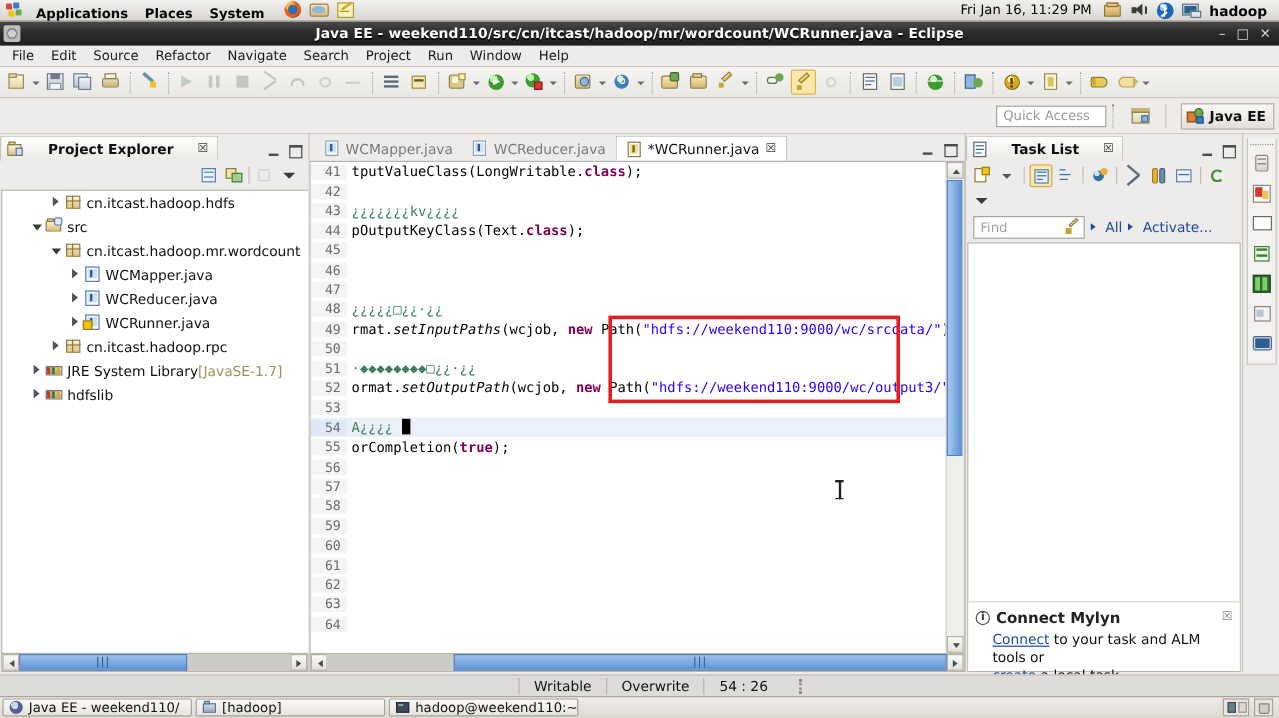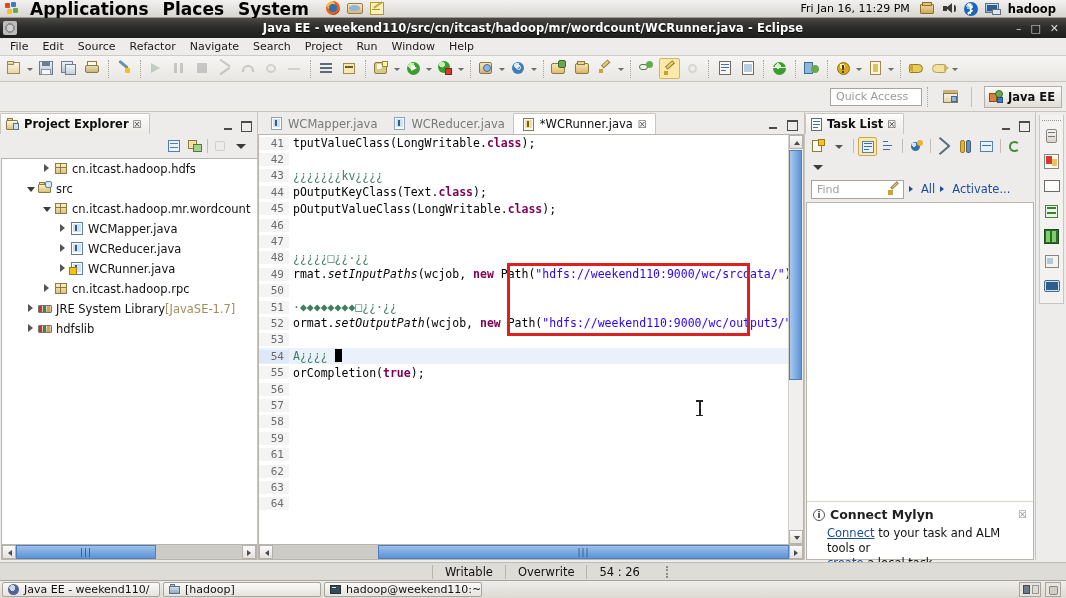--- a/index.html
+++ b/index.html
@@ -14,22 +14,22 @@
   #root { position: relative; width: 1066px; height: 598px; }
 
   
   .gnome-panel {
     position: absolute; left:0; top:0; width:1066px; height:18px;
     background: linear-gradient(to bottom,#f2f1f0 0%,#e4e2de 55%,#d9d6d0 100%);
     border-bottom: 1px solid #9e9a93;
     display: flex; align-items: center;
   }
   .gp-menu {
-    display:flex; align-items:center; height:18px; padding:0 7px;
-    font-size:17px; color:#000; font-weight:600;
+    display:flex; align-items:flex-end; height:18px; padding:0 7px;
+    font-size:11px; color:#000; font-weight:600;
     font-family:"DejaVu Sans","Liberation Sans",sans-serif;
   }
   .gp-appicon { width:16px; height:14px; margin-left:4px; margin-right:3px; position:relative; }
   .gp-appicon i {
     position:absolute; width:5px; height:5px; display:block; border-radius:1px;
   }
   .gp-icon { width:20px; height:17px; margin:0 1px; position:relative; }
   .gp-right { margin-left:auto; display:flex; align-items:center; height:18px; padding-right:4px; }
   .gp-clock { font-size:11px; color:#000; padding:0 6px; }
   .gp-user { font-size:11.5px; font-weight:700; color:#000; padding:0 6px 0 4px; }
@@ -100,21 +100,21 @@
     font-size:11.5px; font-weight:700; color:#111;
   }
 
   
   .body-area { position:relative; height:448px; background:#edeceb; display:flex; }
 
   
   .view { background:#edeceb; display:flex; flex-direction:column; }
   .view-tabbar { height:22px; position:relative; display:flex; align-items:flex-end; }
   .view-tab {
-    height:21px; display:flex; align-items:center; gap:4px; padding:0 7px 0 5px;
+    height:21px; display:flex; align-items:center; gap:20px; padding:0 7px 0 5px;
     background: linear-gradient(to bottom,#fdfdfc,#eceae6);
     border:1px solid #cac6bf; border-bottom:none;
     border-radius:2px 2px 0 0;
     font-size:11.5px; font-weight:700; color:#0e0e0e;
   }
   .view-tab .closeb { font-size:10px; color:#3a3a3a; font-weight:400; }
   .view-tools { margin-left:auto; display:flex; align-items:center; gap:7px; padding:0 5px 2px 0; }
   .vt-min, .vt-max { width:11px; height:11px; position:relative; }
   .vt-min:after { content:""; position:absolute; left:1px; bottom:2px; width:8px; height:2px; background:#4b4b4b; }
   .vt-max { border:1.5px solid #4b4b4b; }
@@ -753,35 +753,36 @@
               <span class="vt-min"></span>
               <span class="vt-max"></span>
             </div>
           </div>
         <div class="ed-frame">
           <div class="codewrap" id="code-host">
               <div class="codeline"><span class="lnum">41</span><span class="ctext"><span>tputValueClass(LongWritable.</span><span class="kw">class</span><span>);</span></span></div>
               <div class="codeline"><span class="lnum">42</span><span class="ctext"></span></div>
               <div class="codeline"><span class="lnum">43</span><span class="ctext"><span class="cmt">¿¿¿¿¿¿¿kv¿¿¿¿</span></span></div>
               <div class="codeline"><span class="lnum">44</span><span class="ctext"><span>pOutputKeyClass(Text.</span><span class="kw">class</span><span>);</span></span></div>
-              <div class="codeline"><span class="lnum">45</span><span class="ctext"><span>pOutputValueClass(LongWritable.</span><span class="kw">class</span><span>);</span></span></div>
+              <div class="codeline"><span class="lnum">45</span></div>
               <div class="codeline"><span class="lnum">46</span><span class="ctext"></span></div>
               <div class="codeline"><span class="lnum">47</span><span class="ctext"></span></div>
               <div class="codeline"><span class="lnum">48</span><span class="ctext"><span class="cmt">¿¿¿¿¿□¿¿·¿¿</span></span></div>
               <div class="codeline"><span class="lnum">49</span><span class="ctext"><span>rmat.</span><span class="mth">setInputPaths</span><span>(wcjob, </span><span class="kw">new</span><span> Path(</span><span class="str">"hdfs://weekend110:9000/wc/srcdata/"</span><span>);</span></span></div>
               <div class="codeline"><span class="lnum">50</span><span class="ctext"></span></div>
               <div class="codeline"><span class="lnum">51</span><span class="ctext"><span class="cmt">·◆◆◆◆◆◆◆◆□¿¿·¿¿</span></span></div>
               <div class="codeline"><span class="lnum">52</span><span class="ctext"><span>ormat.</span><span class="mth">setOutputPath</span><span>(wcjob, </span><span class="kw">new</span><span> Path(</span><span class="str">"hdfs://weekend110:9000/wc/output3/"</span></span></div>
               <div class="codeline"><span class="lnum">53</span><span class="ctext"></span></div>
               <div class="codeline current"><span class="lnum hl">54</span><span class="ctext"><span class="cmt">A¿¿¿¿</span> <span class="cursor-caret"></span></span></div>
               <div class="codeline"><span class="lnum">55</span><span class="ctext"><span>orCompletion(</span><span class="kw">true</span><span>);</span></span></div>
               <div class="codeline"><span class="lnum">56</span><span class="ctext"></span></div>
               <div class="codeline"><span class="lnum">57</span><span class="ctext"></span></div>
               <div class="codeline"><span class="lnum">58</span><span class="ctext"></span></div>
               <div class="codeline"><span class="lnum">59</span><span class="ctext"></span></div>
+              <div class="codeline"><span class="lnum">60</span><span class="ctext"></span></div>
               <div class="codeline"><span class="lnum">61</span><span class="ctext"></span></div>
               <div class="codeline"><span class="lnum">62</span><span class="ctext"></span></div>
               <div class="codeline"><span class="lnum">63</span><span class="ctext"></span></div>
               <div class="codeline"><span class="lnum">64</span><span class="ctext"></span></div>
             <div class="redbox" style="left:248px; top:128px; width:243px; height:73px;"></div>
             <div class="itext-cursor" style="left:437px; top:265px;">
                 <i></i>
               </div>
           </div>
           <div class="vscroll">

